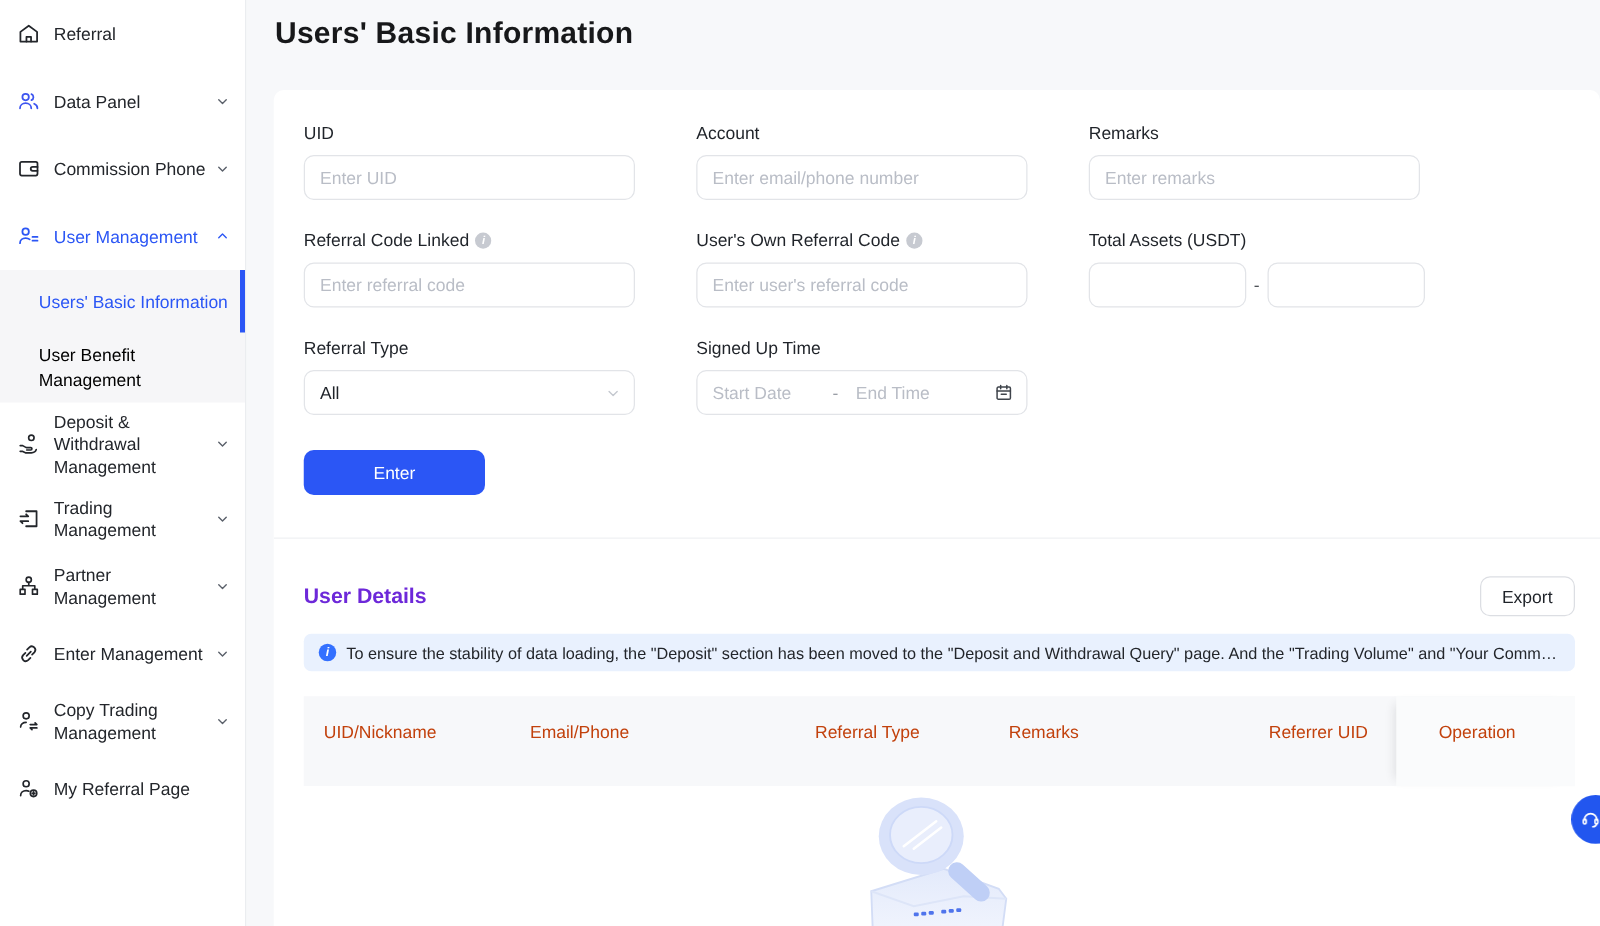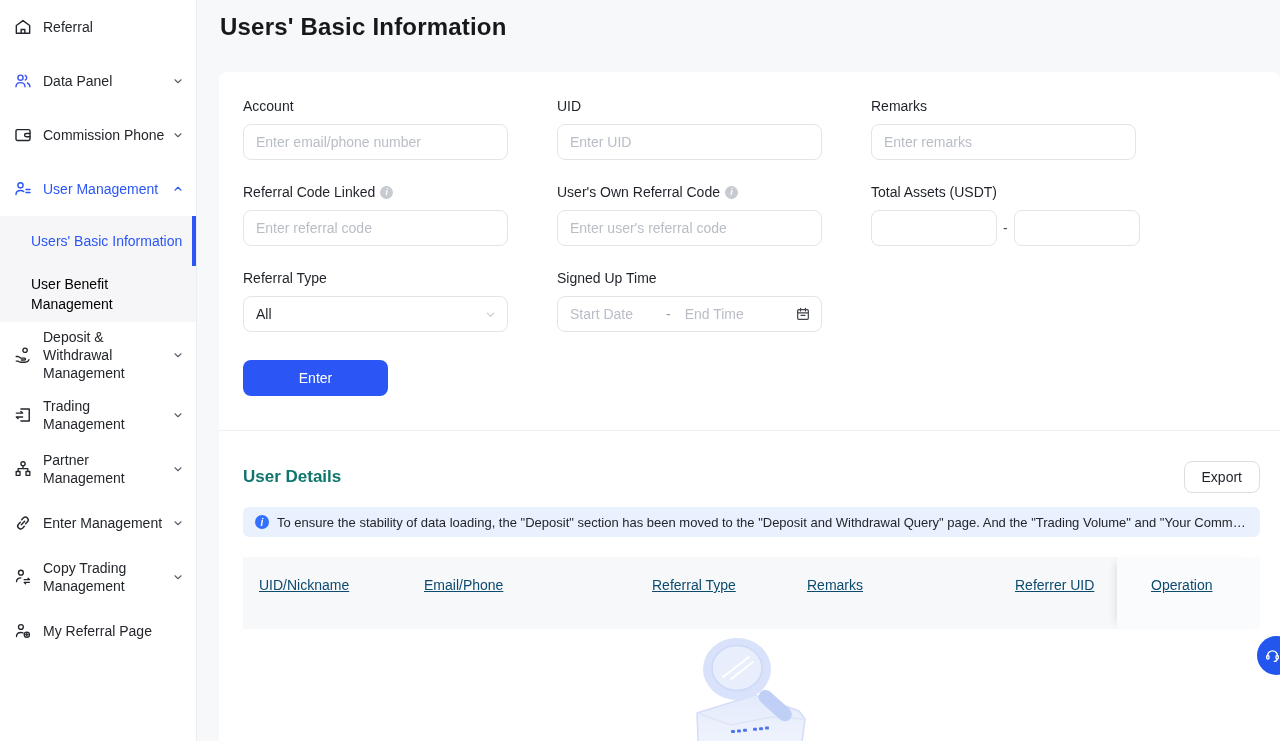--- a/index.html
+++ b/index.html
@@ -112,21 +112,21 @@
     width:145px; height:36px;
     background:#2b56f5; color:#ffffff;
     border:none; border-radius:8px;
     font-size:14px; font-family:"Liberation Sans", sans-serif;
     cursor:pointer;
   }
 
   
   .details-sec { border-top:1px solid #f0f1f4; padding:30px 20px 0 24px; }
   .details-head { display:flex; align-items:center; justify-content:space-between; }
-  .details-title { font-size:17px; font-weight:bold; color:#0f766e; }
+  .details-title { font-size:17px; font-weight:bold; color:#6d28d9; }
   .export-btn {
     height:32px; padding:0 17px;
     background:#fff; border:1px solid #dcdee3; border-radius:8px;
     font-size:14px; color:#1f2329; font-family:"Liberation Sans", sans-serif;
     cursor:pointer;
   }
   .notice {
     margin-top:14px;
     height:30px; border-radius:6px;
     background:#e9f1fe;
@@ -139,21 +139,21 @@
     width:14px; height:14px; flex-shrink:0; margin-right:8px;
     border-radius:50%; background:#3370ff; color:#fff;
     font-size:10px; font-weight:bold; font-style:italic;
     display:inline-flex; align-items:center; justify-content:center;
   }
   .notice-text { overflow:hidden; text-overflow:ellipsis; }
 
   
   .table { margin-top:20px; }
   .thead { display:flex; background:#f7f8fa; height:72px; }
-  .th { padding:20px 0 0 16px; font-size:14px; color:#0c4a6e;text-decoration:underline; }
+  .th { padding:20px 0 0 16px; font-size:14px; color:#c2410c; }
   .th.c1 { width:165px; }
   .th.c2 { width:228px; }
   .th.c3 { width:155px; }
   .th.c4 { width:208px; }
   .th.c5 { width:118px; }
   .th.c6 { flex:1; background:#fafbfc; box-shadow:-7px 0 8px -6px rgba(31,35,41,.12); padding-left:34px; }
   .tbody { height:118px; background:#fff; display:flex; justify-content:center; overflow:hidden; }
   .empty-illus { margin-top:6px; }
 
   
@@ -337,26 +337,26 @@
   <div class="page-head">
     <div class="page-title">Users' Basic Information</div>
   </div>
 
   <div class="card">
 
     <div class="filter-sec">
 
       <div class="frow">
         <div class="field">
+          <div class="flabel">UID</div>
+          <input class="tbox" type="text" placeholder="Enter UID" style="">
+        </div>
+        <div class="field">
           <div class="flabel">Account</div>
           <input class="tbox" type="text" placeholder="Enter email/phone number" style="">
-        </div>
-        <div class="field">
-          <div class="flabel">UID</div>
-          <input class="tbox" type="text" placeholder="Enter UID" style="">
         </div>
         <div class="field">
           <div class="flabel">Remarks</div>
           <input class="tbox" type="text" placeholder="Enter remarks" style="">
         </div>
       </div>
 
       <div class="frow">
         <div class="field">
           <div class="flabel">

